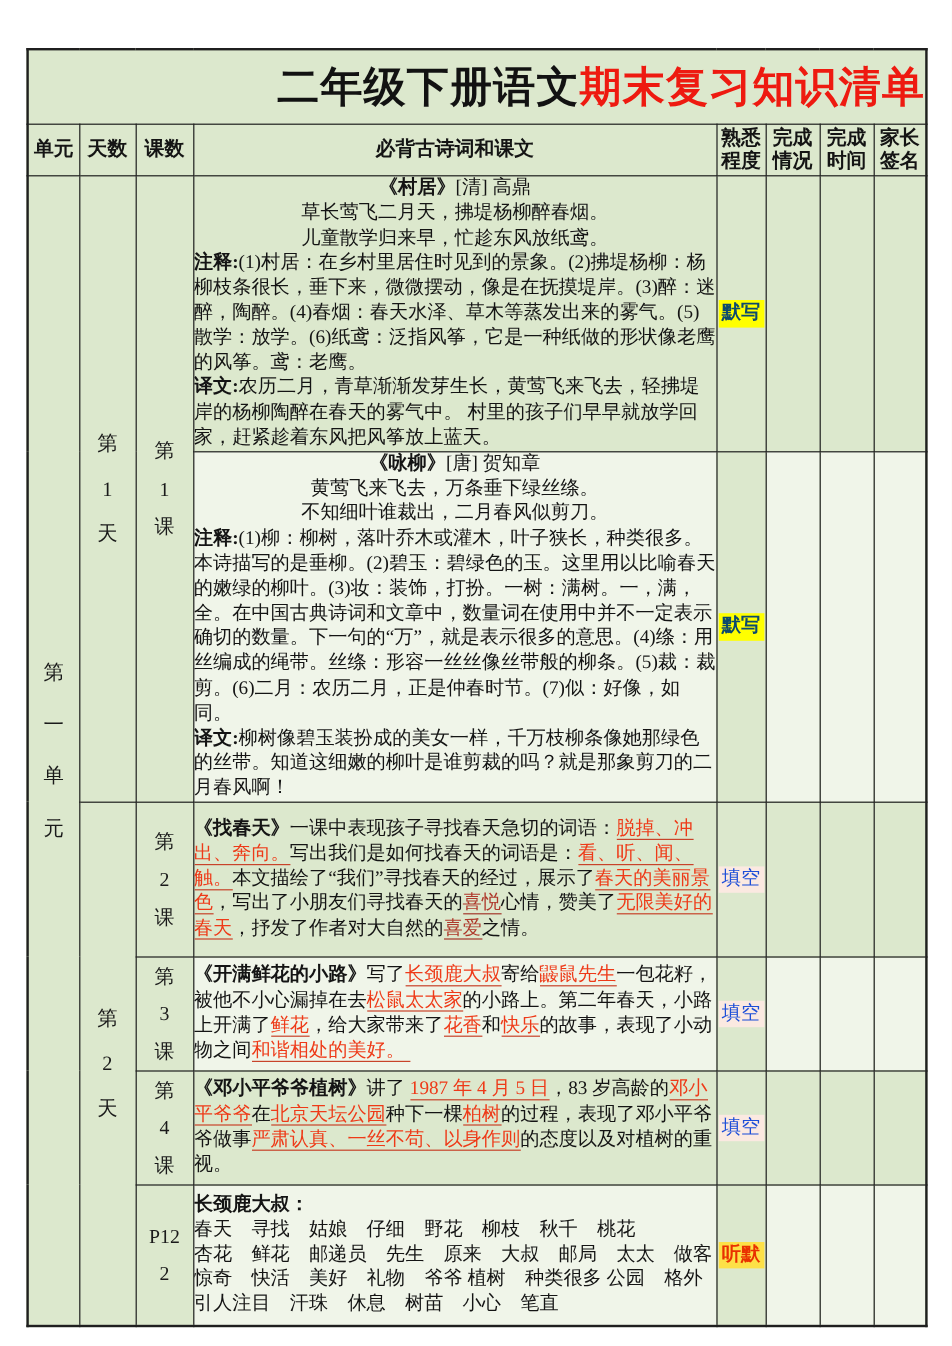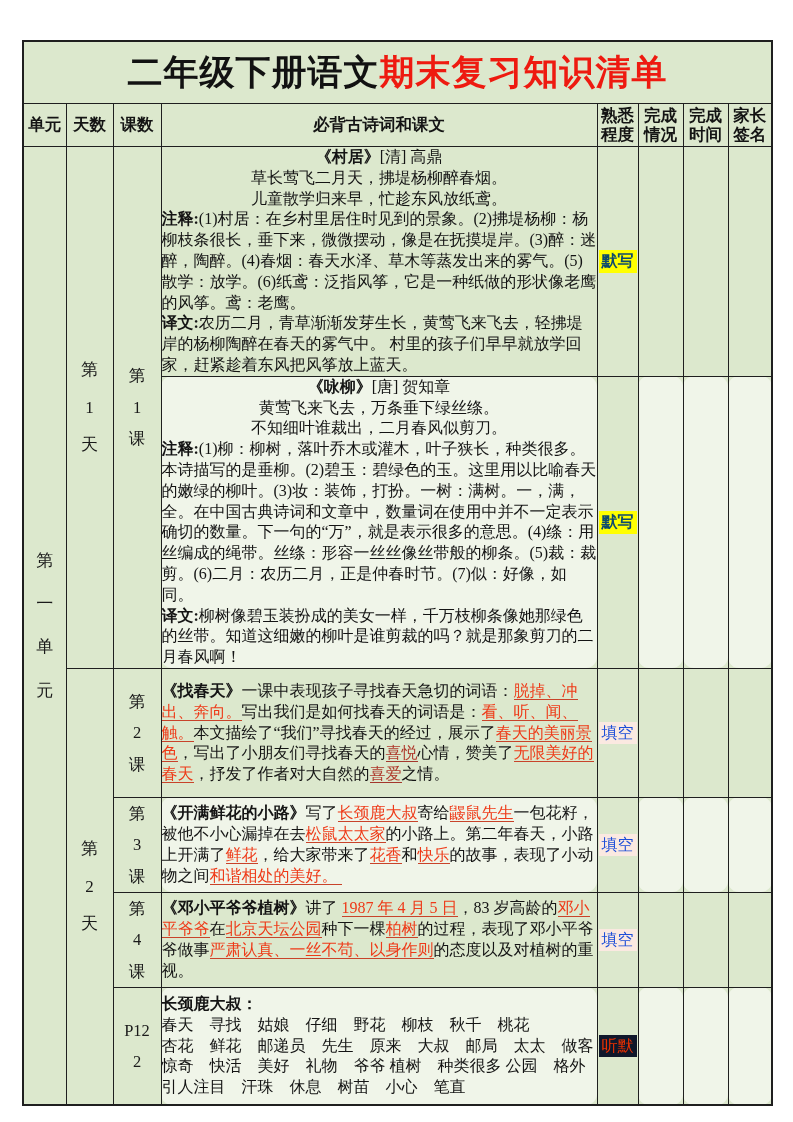--- a/index.html
+++ b/index.html
@@ -11,21 +11,21 @@
     border-collapse:collapse;table-layout:fixed;
     position:absolute;left:22px;top:40px;width:749px;
     background:#dce8cd;
   }
   table.review td, table.review th{
     border:1.6px solid #1f1f1f;vertical-align:middle;padding:0;
     overflow:hidden;
   }
   table.review{border:2px solid #1f1f1f;}
   
-  .title-cell{height:61px;text-align:center;vertical-align:middle;border-radius:19px;}
+  .title-cell{height:61px;text-align:right;vertical-align:middle;border-radius:19px;}
   .t-black,.t-red{
     font-family:"Liberation Sans", sans-serif;font-weight:bold;
     font-size:35px;letter-spacing:1px;
   }
   .t-black{color:#121212;}
   .t-red{color:#ee1a10;}
   
   .head-row th{
     height:42px;font-family:"Liberation Sans", sans-serif;font-weight:bold;
     font-size:16.5px;line-height:1.18;text-align:center;color:#141414;
@@ -37,37 +37,37 @@
     background:#dce8cd;
   }
   .unit-cell{line-height:2.55;}
   .day-cell{line-height:2.2;}
   .lesson-cell{line-height:1.9;font-size:16.5px;}
   
   .content-cell{
     padding:2px 7px 3px 7px;font-size:16px;line-height:1.3;
     vertical-align:top;text-align:left;background:#dce8cd;
   }
-  .row-light .content-cell,.row-light .alt{background:#f0f5e9;border-radius:11px;}
+  .row-light .content-cell,.row-light .alt{background:#f0f5e9;}
   .row-green .content-cell,.row-green .alt{background:#dce8cd;}
   .blk-center{text-align:center;}
   .blk-left{text-align:left;white-space:pre-wrap;}
   .seg-n{color:#141414;}
   .seg-b{color:#141414;font-weight:bold;}
   .seg-r{color:#ee3a18;border-bottom:1.5px solid #c8432a;}
   .seg-d{color:#ae372a;border-bottom:1.5px solid #a4372c;}
   
   .fam-cell{text-align:center;vertical-align:middle;background:#dce8cd;}
   .badge{
     display:inline-block;padding:2px 3px;font-size:16px;line-height:1.15;
     font-family:"Liberation Serif", serif;
   }
   .badge[data-style="yellow"]{background:#ffff00;color:#0c4a6e;font-weight:bold;}
   .badge[data-style="pink"]{background:#fbe9e1;color:#1d4ed8;font-weight:normal;}
-  .badge[data-style="salmon"]{background:#0f172a;color:#e93000;font-weight:normal;}
+  .badge[data-style="salmon"]{background:#fde047;color:#e93000;font-weight:bold;}
   .empty-cell{background:#dce8cd;}
   
   .r0 .content-cell{height:228px;}
   .r1 .content-cell{height:258px;}
   .r2 .content-cell{height:128px;margin-left:10px;}
   .r3 .content-cell{height:94px;}
   .r4 .content-cell{height:86px;}
   .r5 .content-cell{height:116px;}
   .footer{
     position:absolute;left:0;right:0;top:1083px;text-align:center;

